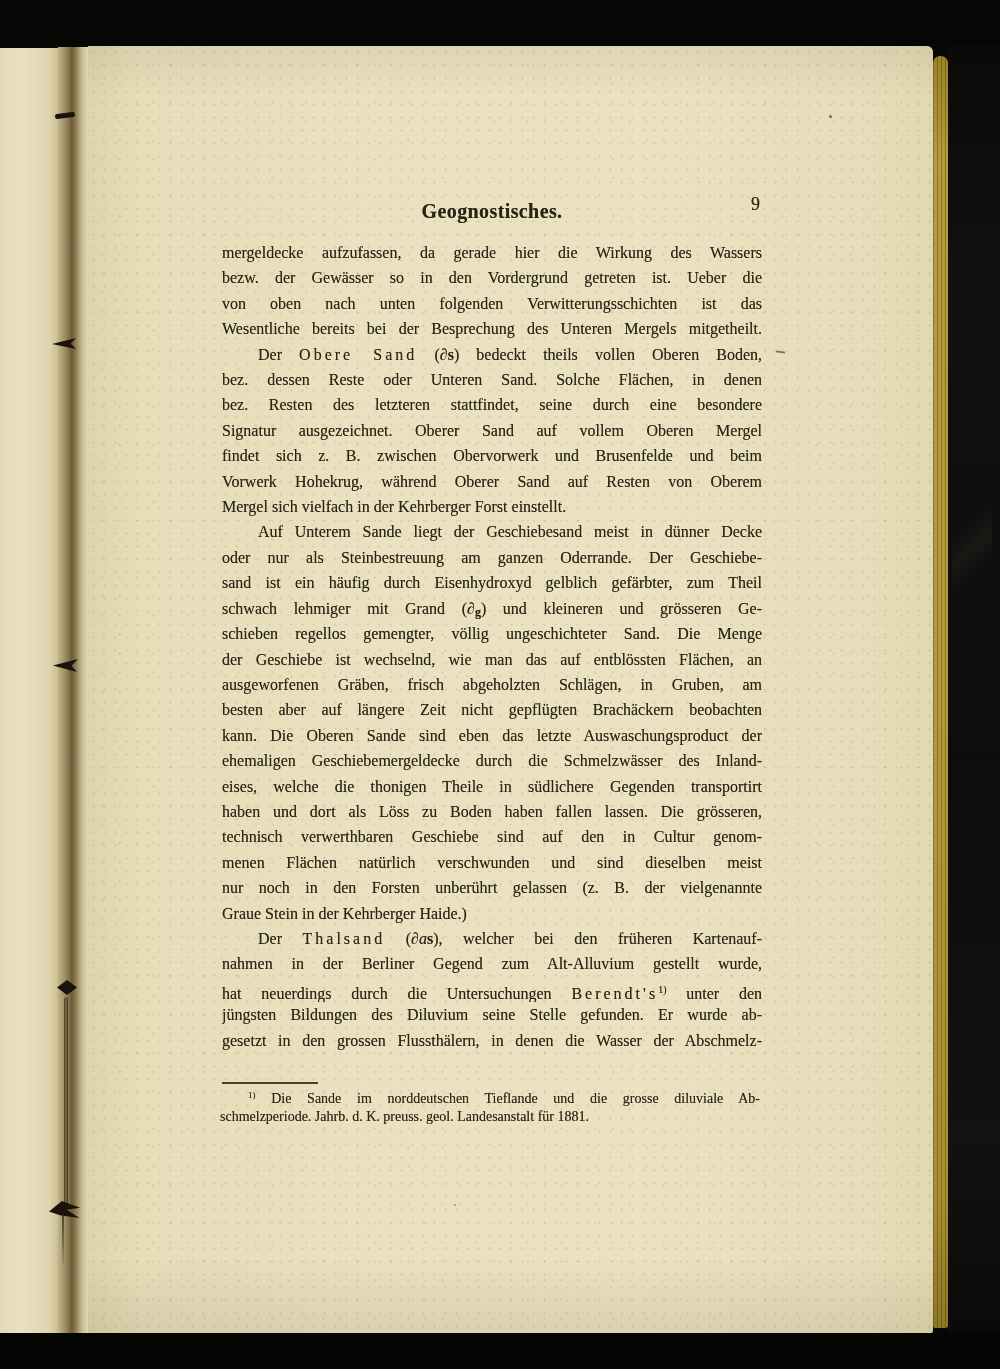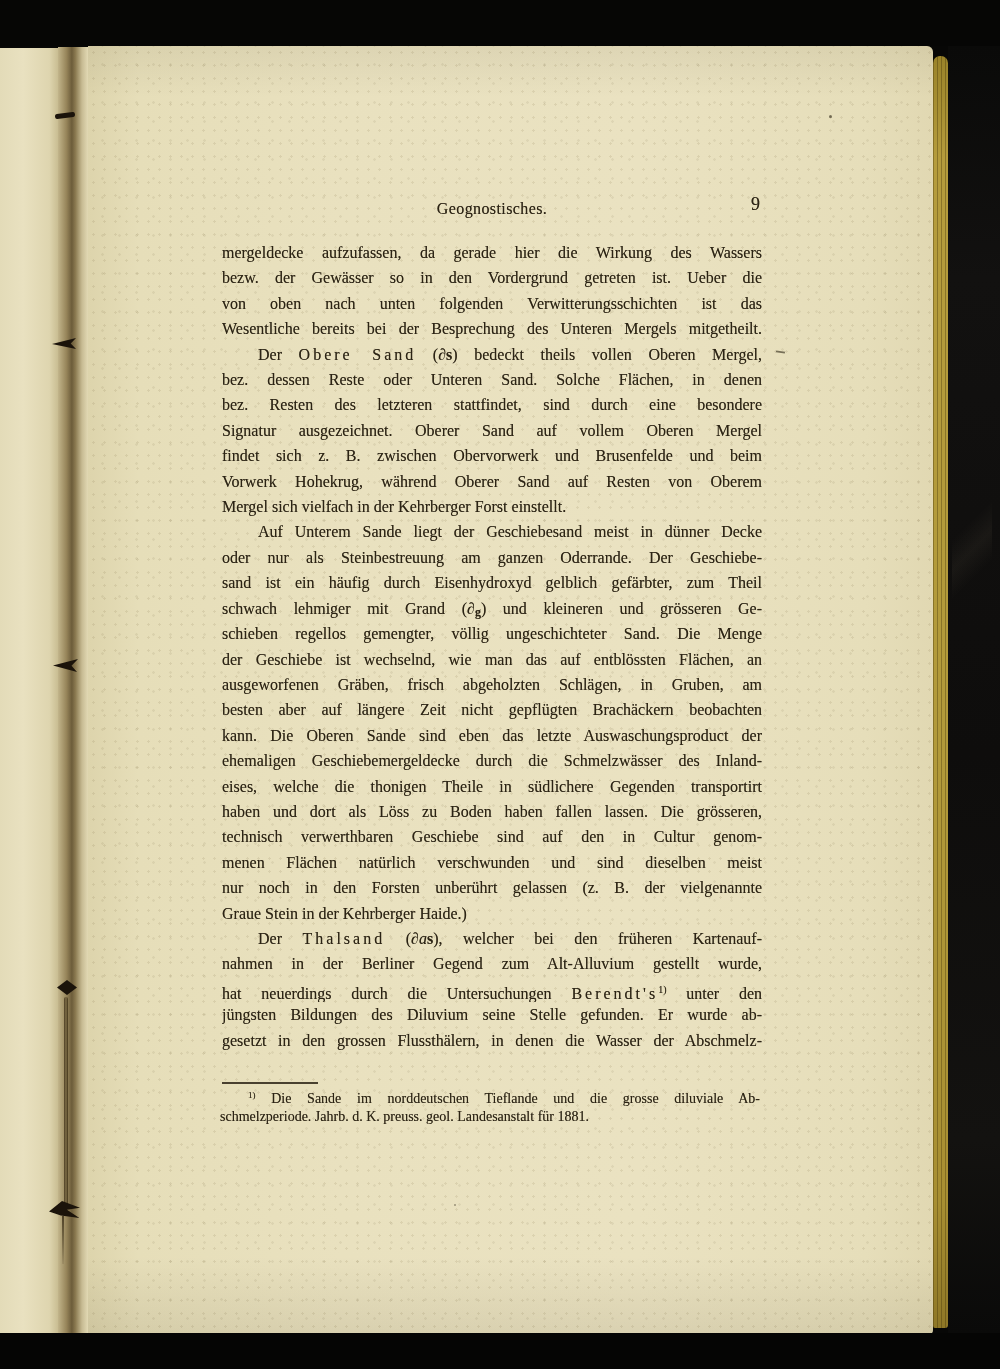--- a/index.html
+++ b/index.html
@@ -74,21 +74,21 @@
   .st-knot{left:49px;top:1201px;width:31px;height:17px;clip-path:polygon(0 62%,42% 0,100% 40%,58% 52%,98% 100%,38% 86%);}
   .thread-tail{
     position:absolute;left:62px;top:1216px;width:2px;height:48px;
     background:linear-gradient(180deg,rgba(58,45,22,.8),rgba(58,45,22,.1));
   }
 
   
   .header-row{position:absolute;left:134px;top:154px;width:540px;height:24px;}
   .header-title{
     position:absolute;left:0;right:0;text-align:center;
-    font-size:16px;font-weight:normal;letter-spacing:.4px;
+    font-size:20px;font-weight:bold;letter-spacing:.4px;
     color:#2b2314;text-shadow:0 0 .5px rgba(43,35,20,.55);
   }
   .page-number{
     position:absolute;right:2px;top:-6px;
     font-size:18px;color:#2b2314;text-shadow:0 0 .5px rgba(43,35,20,.55);
   }
   .text-block{
     position:absolute;left:134px;top:194px;width:540px;
     font-size:16px;line-height:25.42px;color:#2b2314;
     text-shadow:0 0 .5px rgba(43,35,20,.5);
@@ -139,23 +139,23 @@
     <div class="header-row">
       <div class="header-title">Geognostisches.</div>
       <div class="page-number">9</div>
     </div>
 
     <div class="text-block">
         <div class="line"><span class="seg-n">mergeldecke aufzufassen, da gerade hier die Wirkung des Wassers</span></div>
         <div class="line"><span class="seg-n">bezw. der Gewässer so in den Vordergrund getreten ist. Ueber die</span></div>
         <div class="line"><span class="seg-n">von oben nach unten folgenden Verwitterungsschichten ist das</span></div>
         <div class="line"><span class="seg-n">Wesentliche bereits bei der Besprechung des Unteren Mergels mitgetheilt.</span></div>
-        <div class="line indent"><span class="seg-n">Der </span><span class="seg-g">Obere Sand</span><span class="seg-n"> (∂</span><span class="seg-b">s</span><span class="seg-n">) bedeckt theils vollen Oberen Mergel,</span></div>
+        <div class="line indent"><span class="seg-n">Der </span><span class="seg-g">Obere Sand</span><span class="seg-n"> (∂</span><span class="seg-b">s</span><span class="seg-n">) bedeckt theils vollen Oberen Boden,</span></div>
         <div class="line"><span class="seg-n">bez. dessen Reste oder Unteren Sand. Solche Flächen, in denen</span></div>
-        <div class="line"><span class="seg-n">bez. Resten des letzteren stattfindet, sind durch eine besondere</span></div>
+        <div class="line"><span class="seg-n">bez. Resten des letzteren stattfindet, seine durch eine besondere</span></div>
         <div class="line"><span class="seg-n">Signatur ausgezeichnet. Oberer Sand auf vollem Oberen Mergel</span></div>
         <div class="line"><span class="seg-n">findet sich z. B. zwischen Obervorwerk und Brusenfelde und beim</span></div>
         <div class="line"><span class="seg-n">Vorwerk Hohekrug, während Oberer Sand auf Resten von Oberem</span></div>
         <div class="line no-just"><span class="seg-n">Mergel sich vielfach in der Kehrberger Forst einstellt.</span></div>
         <div class="line indent"><span class="seg-n">Auf Unterem Sande liegt der Geschiebesand meist in dünner Decke</span></div>
         <div class="line"><span class="seg-n">oder nur als Steinbestreuung am ganzen Oderrande. Der Geschiebe-</span></div>
         <div class="line"><span class="seg-n">sand ist ein häufig durch Eisenhydroxyd gelblich gefärbter, zum Theil</span></div>
         <div class="line"><span class="seg-n">schwach lehmiger mit Grand (∂</span><span class="seg-sub">g</span><span class="seg-n">) und kleineren und grösseren Ge-</span></div>
         <div class="line"><span class="seg-n">schieben regellos gemengter, völlig ungeschichteter Sand. Die Menge</span></div>
         <div class="line"><span class="seg-n">der Geschiebe ist wechselnd, wie man das auf entblössten Flächen, an</span></div>

